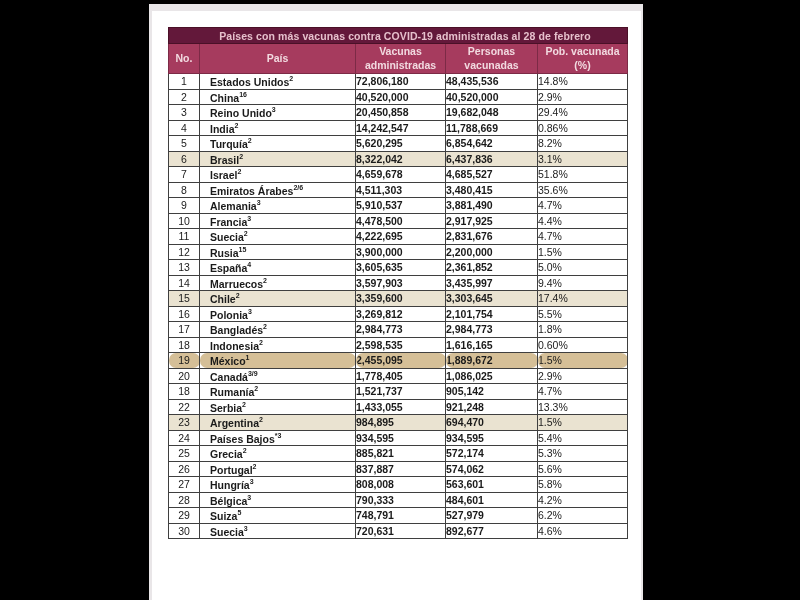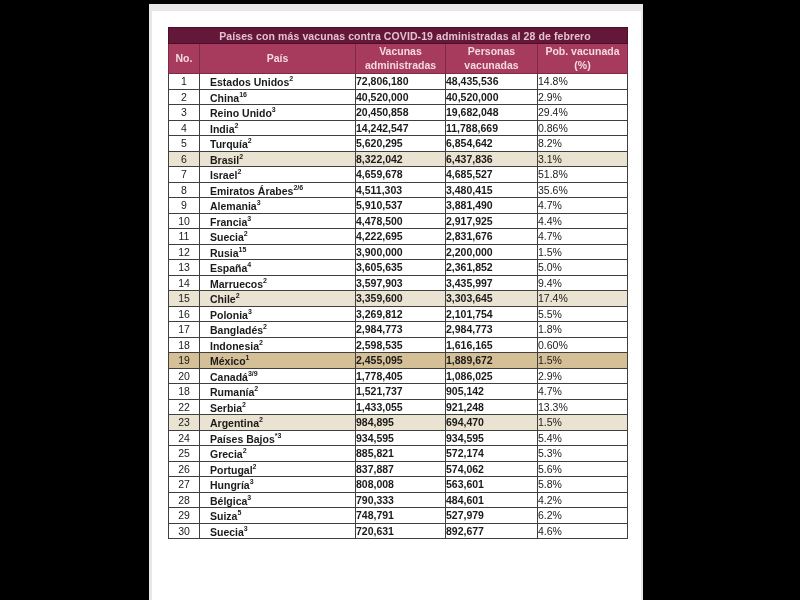--- a/index.html
+++ b/index.html
@@ -47,21 +47,21 @@
     padding:1px 2px;
   }
   .vax-table tbody td {
     height:15.5px;
     line-height:1;
     background:#ffffff;
     overflow:hidden;
     white-space:nowrap;
   }
   .vax-table tbody tr.hl-beige td { background:var(--hl-beige,#eae3d1); }
-  .vax-table tbody tr.hl-tan   td { background:var(--hl-tan,#d5bf97); }
+  .vax-table tbody tr.hl-tan   td { background:var(--hl-tan,#d5bf97);border-radius:7px; }
   .c-no  { text-align:center; }
   .c-country { text-align:left; padding-left:10px; font-weight:bold; }
   .c-country sup { font-size:7px; font-weight:bold; }
   .c-vac, .c-ppl { padding-right:13px;font-weight:bold; }
   .c-pct { text-align:left; }
 </style>
 </head>
 <body>
 
 <div class="paper">

